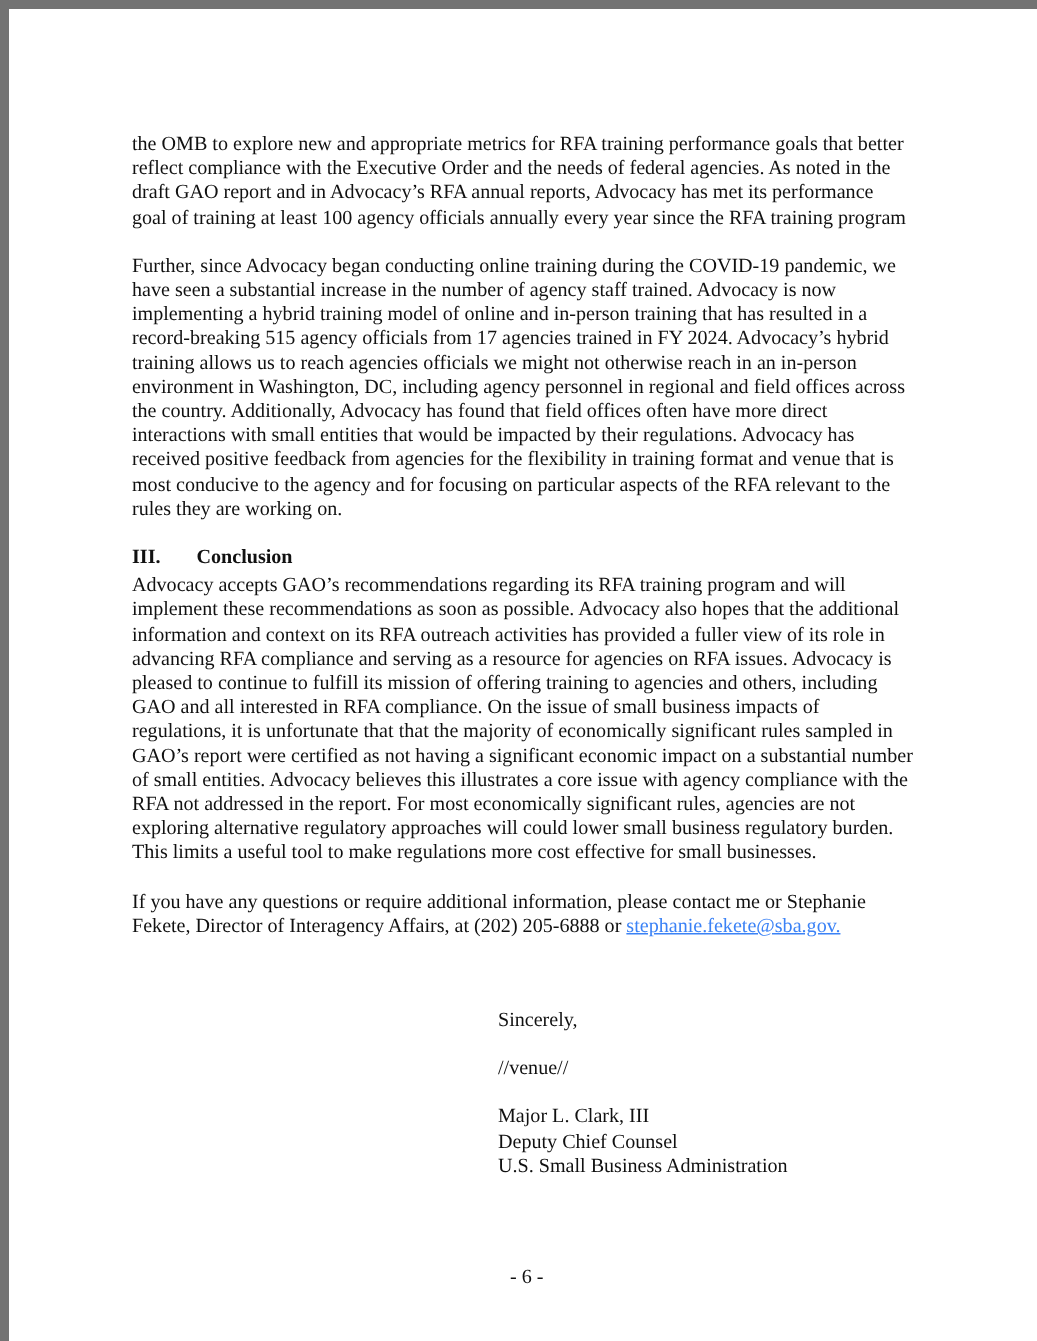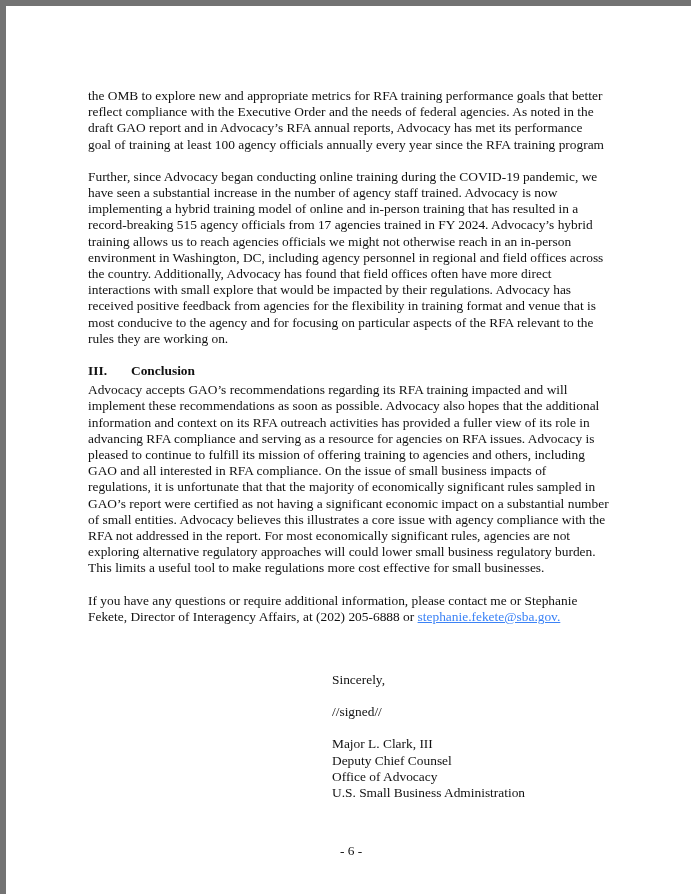--- a/index.html
+++ b/index.html
@@ -38,32 +38,32 @@
     </div>
 
     <div class="para">
       <div class="line">Further, since Advocacy began conducting online training during the COVID-19 pandemic, we</div>
       <div class="line">have seen a substantial increase in the number of agency staff trained. Advocacy is now</div>
       <div class="line">implementing a hybrid training model of online and in-person training that has resulted in a</div>
       <div class="line">record-breaking 515 agency officials from 17 agencies trained in FY 2024. Advocacy’s hybrid</div>
       <div class="line">training allows us to reach agencies officials we might not otherwise reach in an in-person</div>
       <div class="line">environment in Washington, DC, including agency personnel in regional and field offices across</div>
       <div class="line">the country. Additionally, Advocacy has found that field offices often have more direct</div>
-      <div class="line">interactions with small explore that would be impacted by their regulations. Advocacy has</div>
+      <div class="line">interactions with small entities that would be impacted by their regulations. Advocacy has</div>
       <div class="line">received positive feedback from agencies for the flexibility in training format and venue that is</div>
       <div class="line">most conducive to the agency and for focusing on particular aspects of the RFA relevant to the</div>
       <div class="line">rules they are working on.</div>
     </div>
 
     <div class="heading">
       <span class="num">III.</span><span>Conclusion</span>
     </div>
 
     <div class="para">
-      <div class="line">Advocacy accepts GAO’s recommendations regarding its RFA training impacted and will</div>
+      <div class="line">Advocacy accepts GAO’s recommendations regarding its RFA training program and will</div>
       <div class="line">implement these recommendations as soon as possible. Advocacy also hopes that the additional</div>
       <div class="line">information and context on its RFA outreach activities has provided a fuller view of its role in</div>
       <div class="line">advancing RFA compliance and serving as a resource for agencies on RFA issues. Advocacy is</div>
       <div class="line">pleased to continue to fulfill its mission of offering training to agencies and others, including</div>
       <div class="line">GAO and all interested in RFA compliance. On the issue of small business impacts of</div>
       <div class="line">regulations, it is unfortunate that that the majority of economically significant rules sampled in</div>
       <div class="line">GAO’s report were certified as not having a significant economic impact on a substantial number</div>
       <div class="line">of small entities. Advocacy believes this illustrates a core issue with agency compliance with the</div>
       <div class="line">RFA not addressed in the report. For most economically significant rules, agencies are not</div>
       <div class="line">exploring alternative regulatory approaches will could lower small business regulatory burden.</div>
@@ -72,22 +72,21 @@
 
     <div class="para">
       <div class="line">If you have any questions or require additional information, please contact me or Stephanie</div>
       <div class="line"><span>Fekete, Director of Interagency Affairs, at (202) 205-6888 or </span><a class="email" href="#" style="color: #3b82f6;">stephanie.fekete@sba.gov.</a></div>
     </div>
   </div>
 
   <div class="closing">
     <div>Sincerely,</div>
     <div class="gap"></div>
-    <div>//signed//</div>
+    <div>//venue//</div>
     <div class="gap"></div>
     <div>Major L. Clark, III</div>
     <div>Deputy Chief Counsel</div>
-    <div>Office of Advocacy</div>
     <div>U.S. Small Business Administration</div>
   </div>
 
   <div class="pagenum">- 6 -</div>
 </div>
 
 </body></html>

